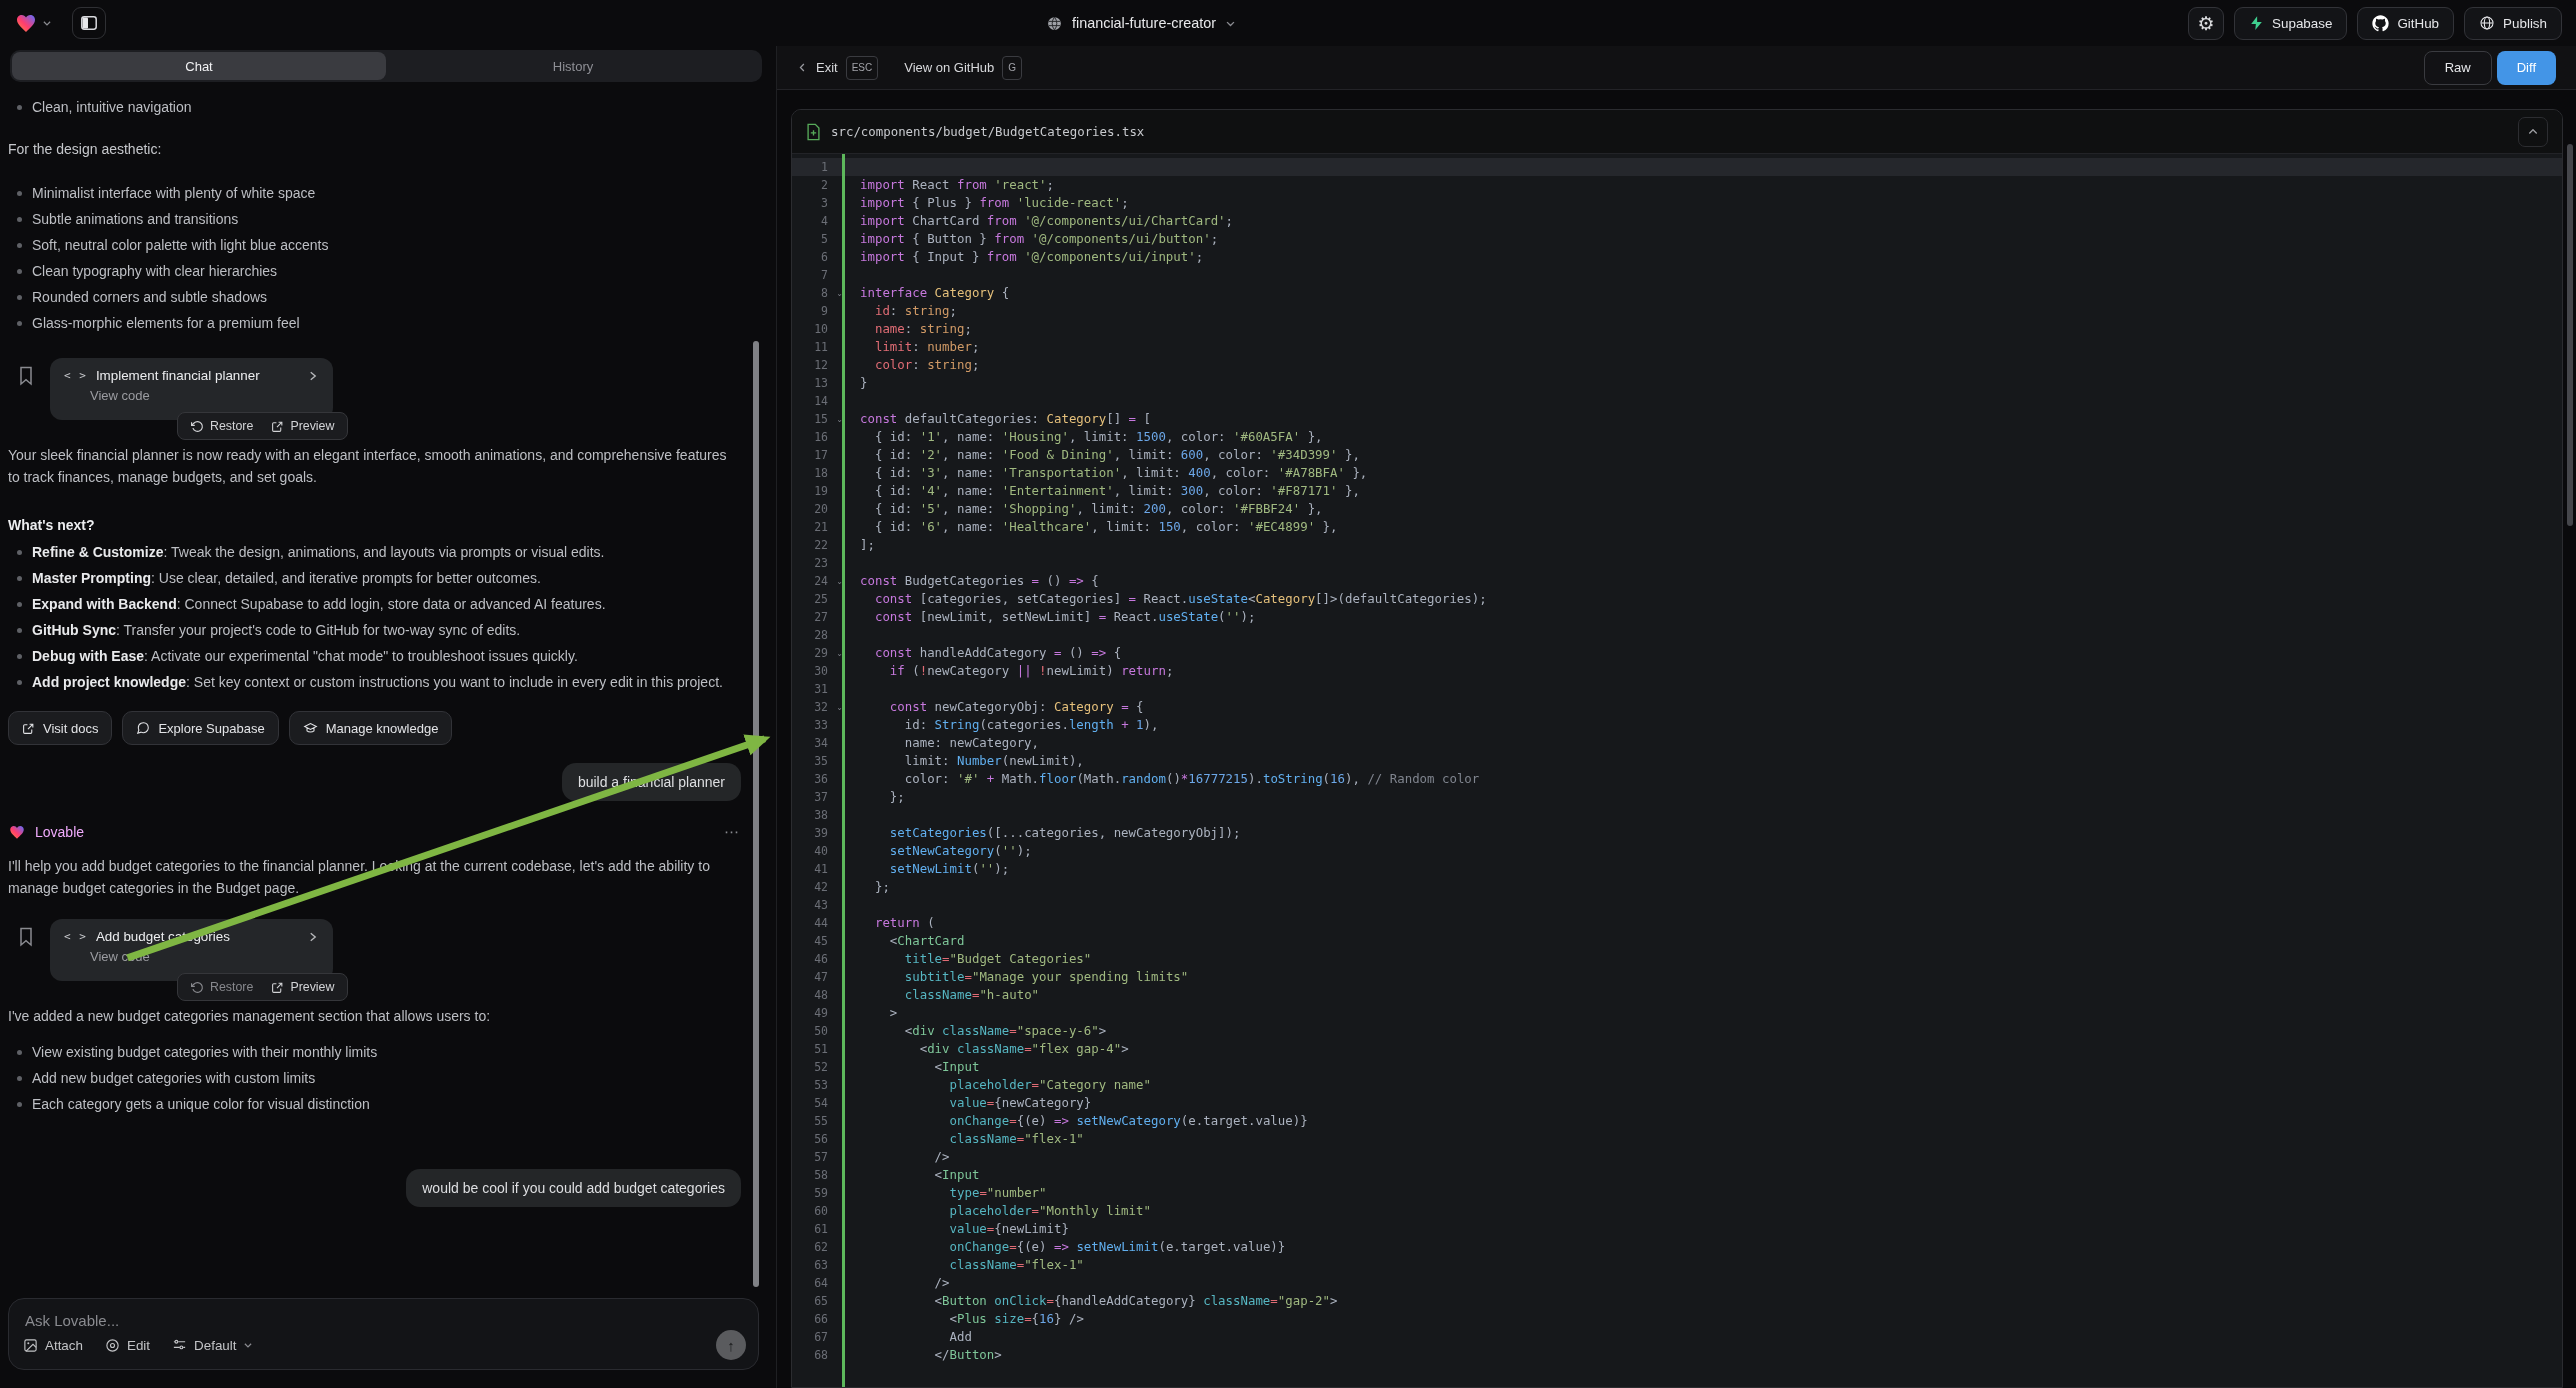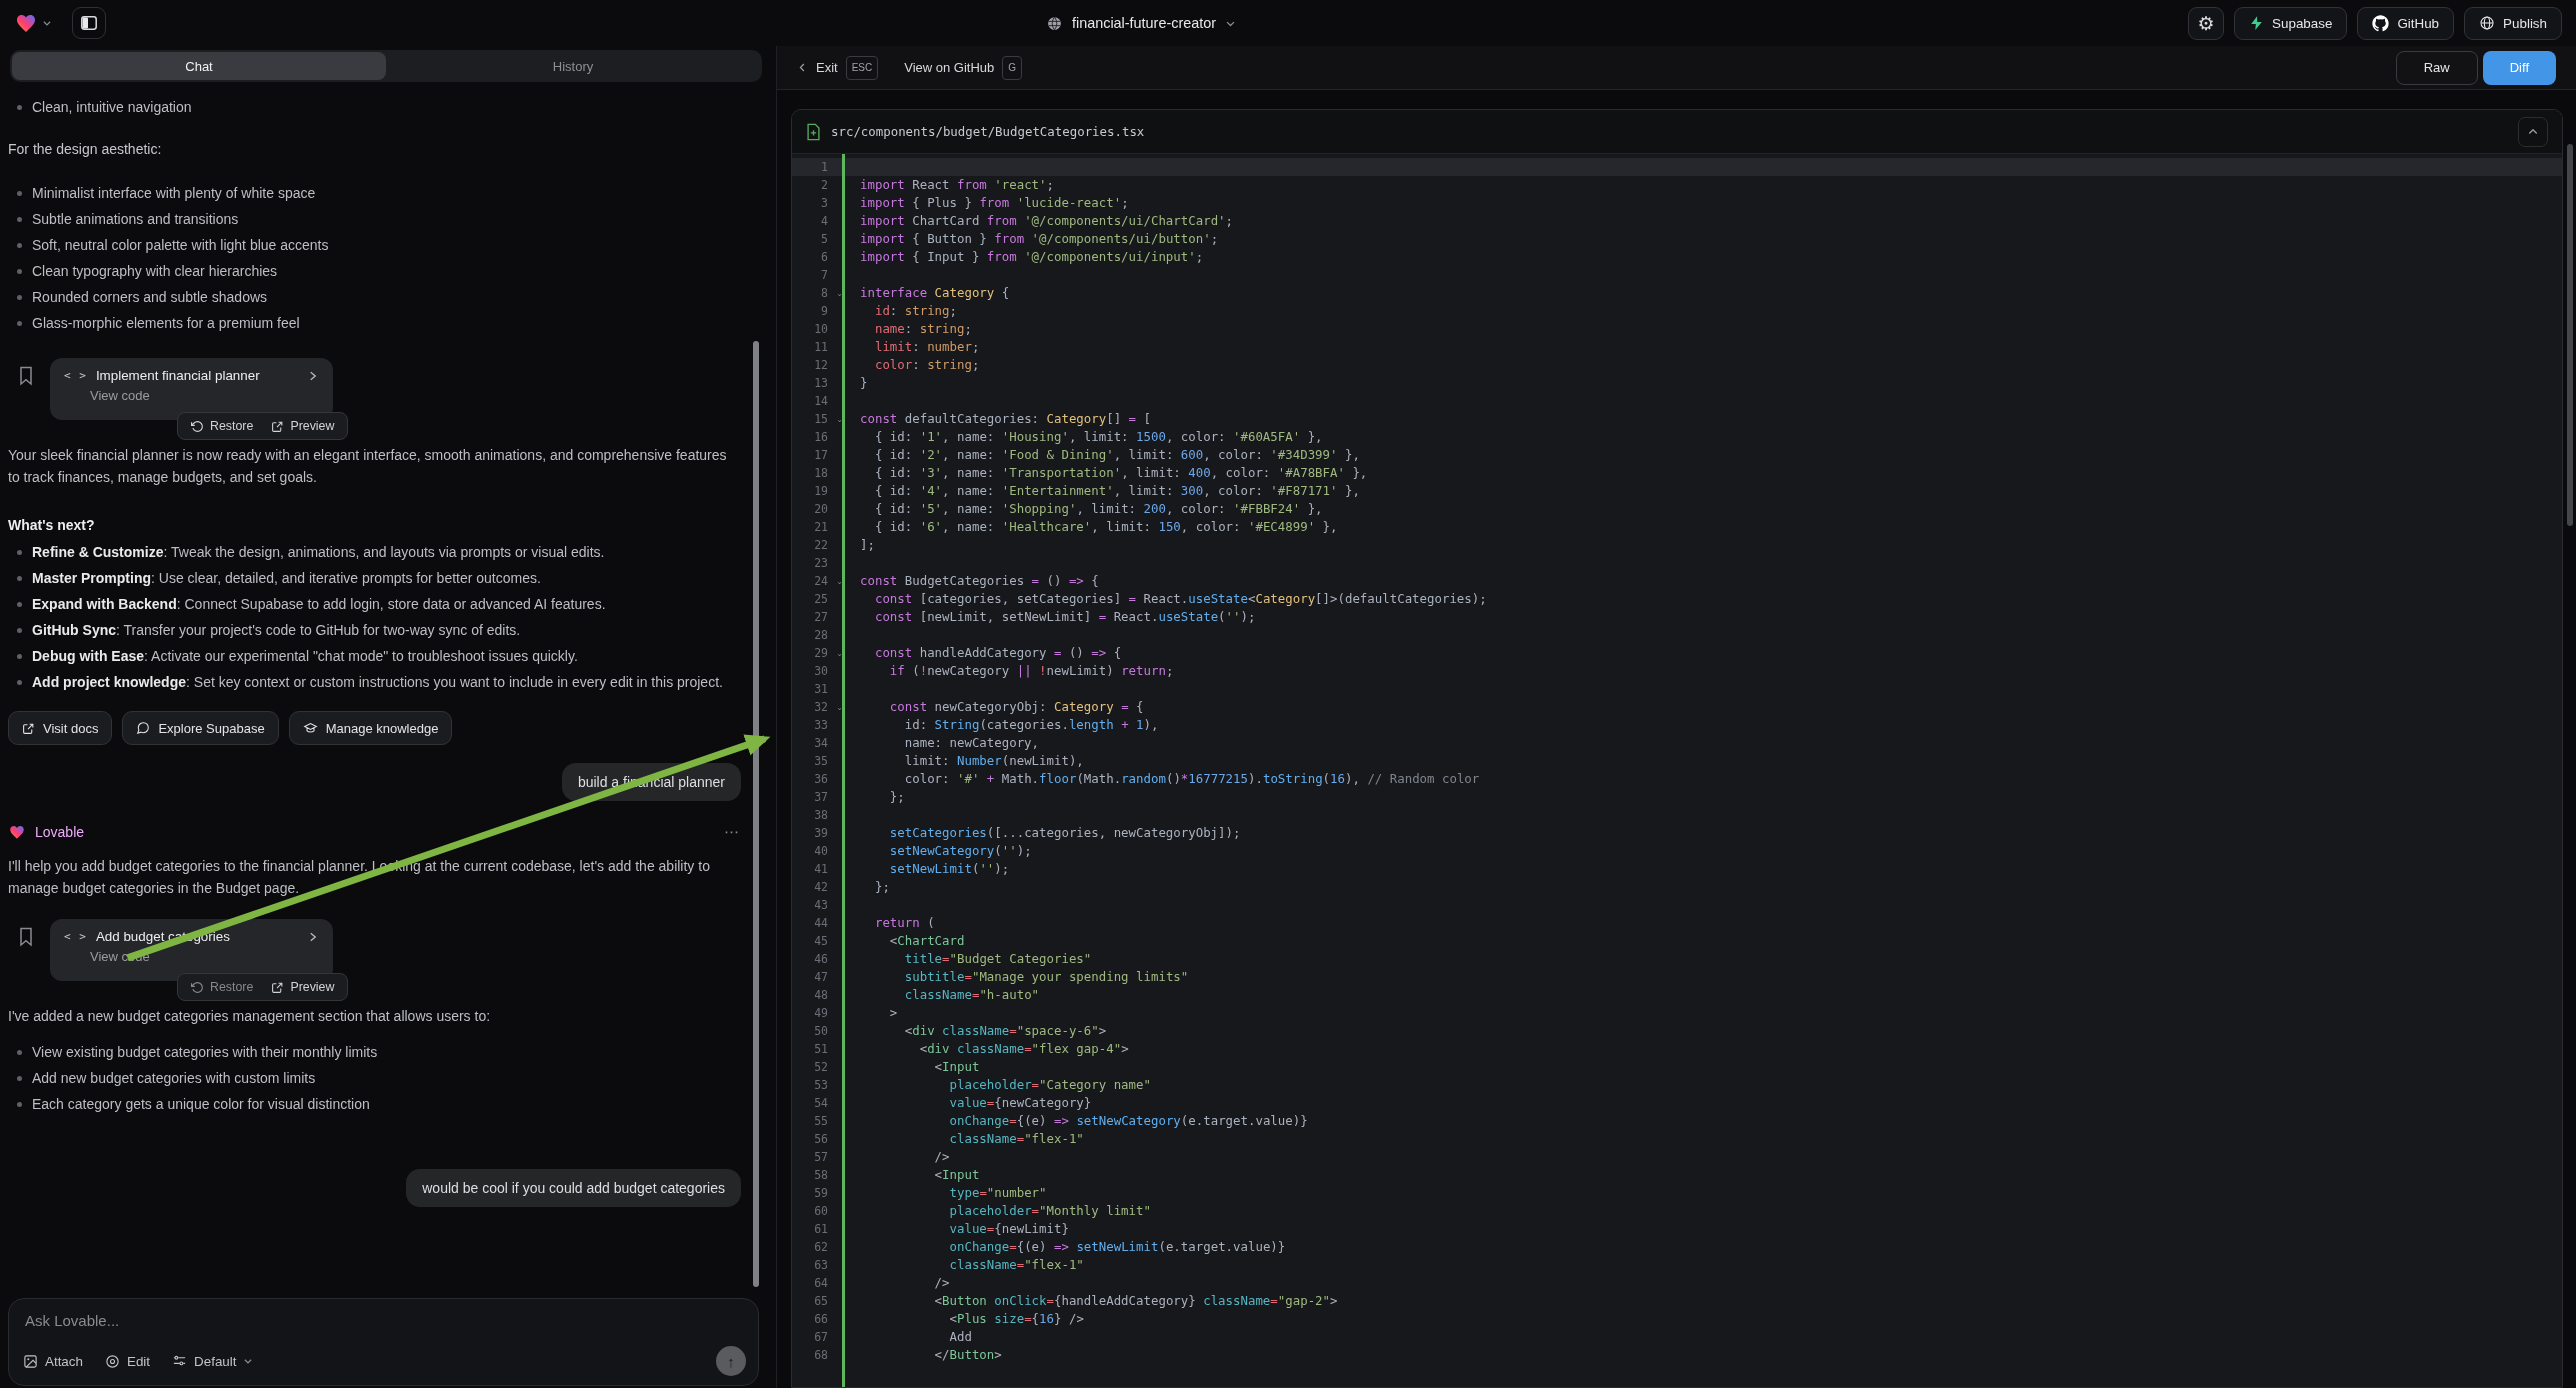--- a/index.html
+++ b/index.html
@@ -51,33 +51,33 @@
   .qa-btn { height:34px; display:flex; align-items:center; gap:8px; padding:0 13px; background:#1B1C1F; border:1px solid #323338; border-radius:10px; font-size:13px; color:#E3E4E7; cursor:pointer; }
 
   .bubble-row { display:flex; justify-content:flex-end; }
   .bubble { background:#242628; border-radius:14px; padding:11px 16px; font-size:14px; color:#DEDFE2; max-width:558px; }
 
   .lovable-hdr { display:flex; align-items:center; gap:9px; }
   .lovable-name { font-size:14px; color:#f0abfc; }
   .more-dots { margin-left:auto; color:#8A8B90; font-size:15px; letter-spacing:2px; }
 
   
-  .composer { position:absolute; left:8px; top:1252px; width:751px; height:88px; background:#131417; border:1px solid #2A2B30; border-radius:16px; }
+  .composer { position:absolute; left:8px; top:1252px; width:751px; height:72px; background:#131417; border:1px solid #2A2B30; border-radius:16px; }
   .composer-ph { padding:13px 16px 0; font-size:15px; color:#8A8B90; }
   .composer-bar { position:absolute; left:14px; right:12px; bottom:9px; display:flex; align-items:center; gap:22px; }
   .cb-item { display:flex; align-items:center; gap:7px; font-size:13.4px; color:#C2C3C6; cursor:pointer; }
   .send-btn { margin-left:auto; width:30px; height:30px; border-radius:50%; background:#5A5B5E; display:flex; align-items:center; justify-content:center; color:#1A1B1D; font-size:15px; font-weight:bold; cursor:pointer; }
 
   
   .code-panel { position:absolute; left:776px; top:46px; width:1800px; height:1342px; background:#0A0A0C; border-left:1px solid #1F2023; }
   .code-header { height:44px; display:flex; align-items:center; padding:0 20px; background:#111113; border-bottom:1px solid #232327; }
   .ch-item { display:flex; align-items:center; gap:8px; font-size:13px; color:#D8D9DC; cursor:pointer; }
   .kbd { font-size:10px; color:#A2A3A9; border:1px solid #3A3B40; border-radius:4px; padding:6px 5px; line-height:1; }
   .ch-right { margin-left:auto; display:flex; gap:5px; }
-  .seg-btn { height:34px; padding:0 27px; display:flex; align-items:center; font-size:13px; border-radius:8px; cursor:pointer; }
+  .seg-btn { height:34px; padding:0 20px; display:flex; align-items:center; font-size:13px; border-radius:8px; cursor:pointer; }
   .seg-raw { color:#E6E7EA; border:1px solid #3A3B40; background:#121215; }
   .seg-diff { color:#FFFFFF; background:#4395E7; }
 
   .file-card { position:absolute; left:14px; right:13px; top:63px; bottom:0; border:1px solid #2B2C30; border-radius:10px 10px 0 0; overflow:hidden; background:#0D0E10; }
   .file-head { height:44px; display:flex; align-items:center; gap:10px; padding:0 14px; background:#0F1011; border-bottom:1px solid #222327; }
   .file-path { font-family:"DejaVu Sans Mono", monospace; font-size:12.4px; color:#C8CACE; }
   .collapse-btn { margin-left:auto; width:30px; height:30px; border:1px solid #2C2D31; border-radius:7px; display:flex; align-items:center; justify-content:center; cursor:pointer; background:transparent; }
 
   .code-body { position:absolute; left:0; right:0; top:44px; bottom:0; background:#16181B; padding-top:4px; }
   .green-bar { position:absolute; left:50px; top:0; bottom:0; width:3px; background:#5DB85C; z-index:2; }

